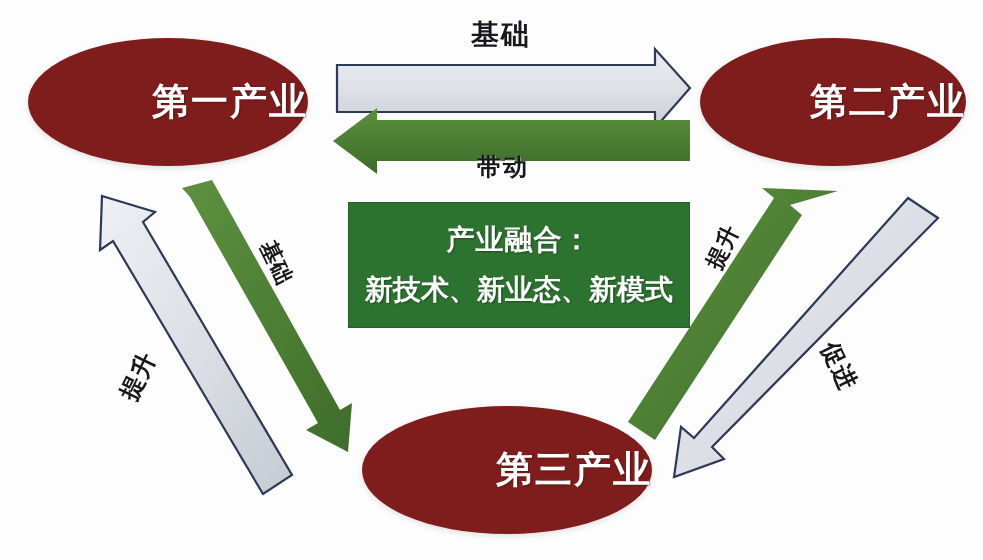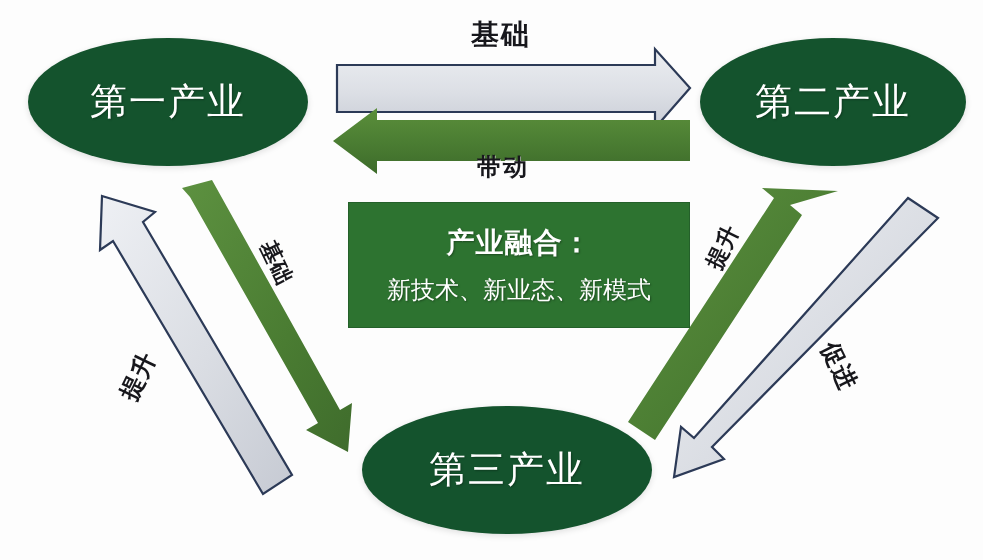--- a/index.html
+++ b/index.html
@@ -23,26 +23,26 @@
     top: 0;
     width: 983px;
     height: 560px;
   }
 
   
   .node {
     position: absolute;
     display: flex;
     align-items: center;
-    justify-content: center;
+    justify-content: flex-end;
     border-radius: 50%;
-    background: #14532d;
+    background: #7f1d1d;
     color: #ffffff;
     font-size: 37px;
-    font-weight: 400;
+    font-weight: 700;
     letter-spacing: 2px;
     text-shadow: 1px 1px 2px rgba(0,0,0,0.30);
     box-shadow: 0 2px 6px rgba(0,0,0,0.12);
   }
   #node-primary   { left: 28px;  top: 38px;  width: 280px; height: 128px; }
   #node-secondary { left: 700px; top: 38px;  width: 266px; height: 128px; }
   #node-tertiary  { left: 362px; top: 406px; width: 290px; height: 128px; }
 
   
   #center-panel {
@@ -60,22 +60,22 @@
     color: #ffffff;
     text-shadow: 1px 1px 2px rgba(0,0,0,0.35);
   }
   #center-panel .line1 {
     font-size: 28px;
     font-weight: 700;
     letter-spacing: 1px;
     margin-bottom: 12px;
   }
   #center-panel .line2 {
-    font-size: 24px;
-    font-weight: 400;
+    font-size: 28px;
+    font-weight: 700;
     letter-spacing: 0px;
   }
 
   
   .arrow-label {
     position: absolute;
     color: #17171c;
     font-weight: 700;
     white-space: nowrap;
     text-shadow: 0.5px 0.5px 0 rgba(255,255,255,0.85);

